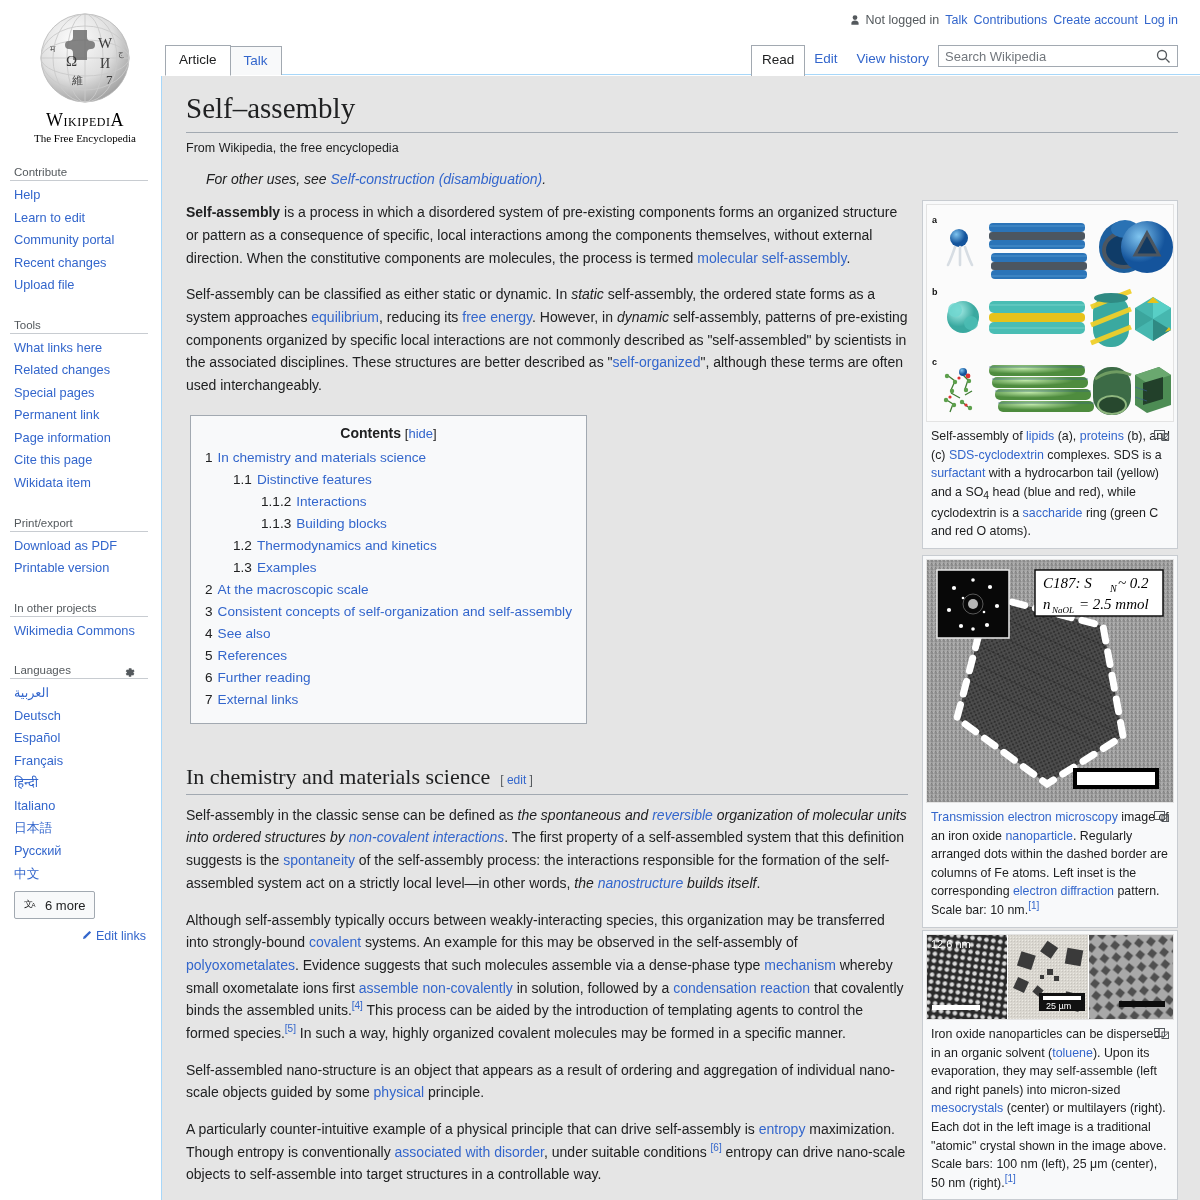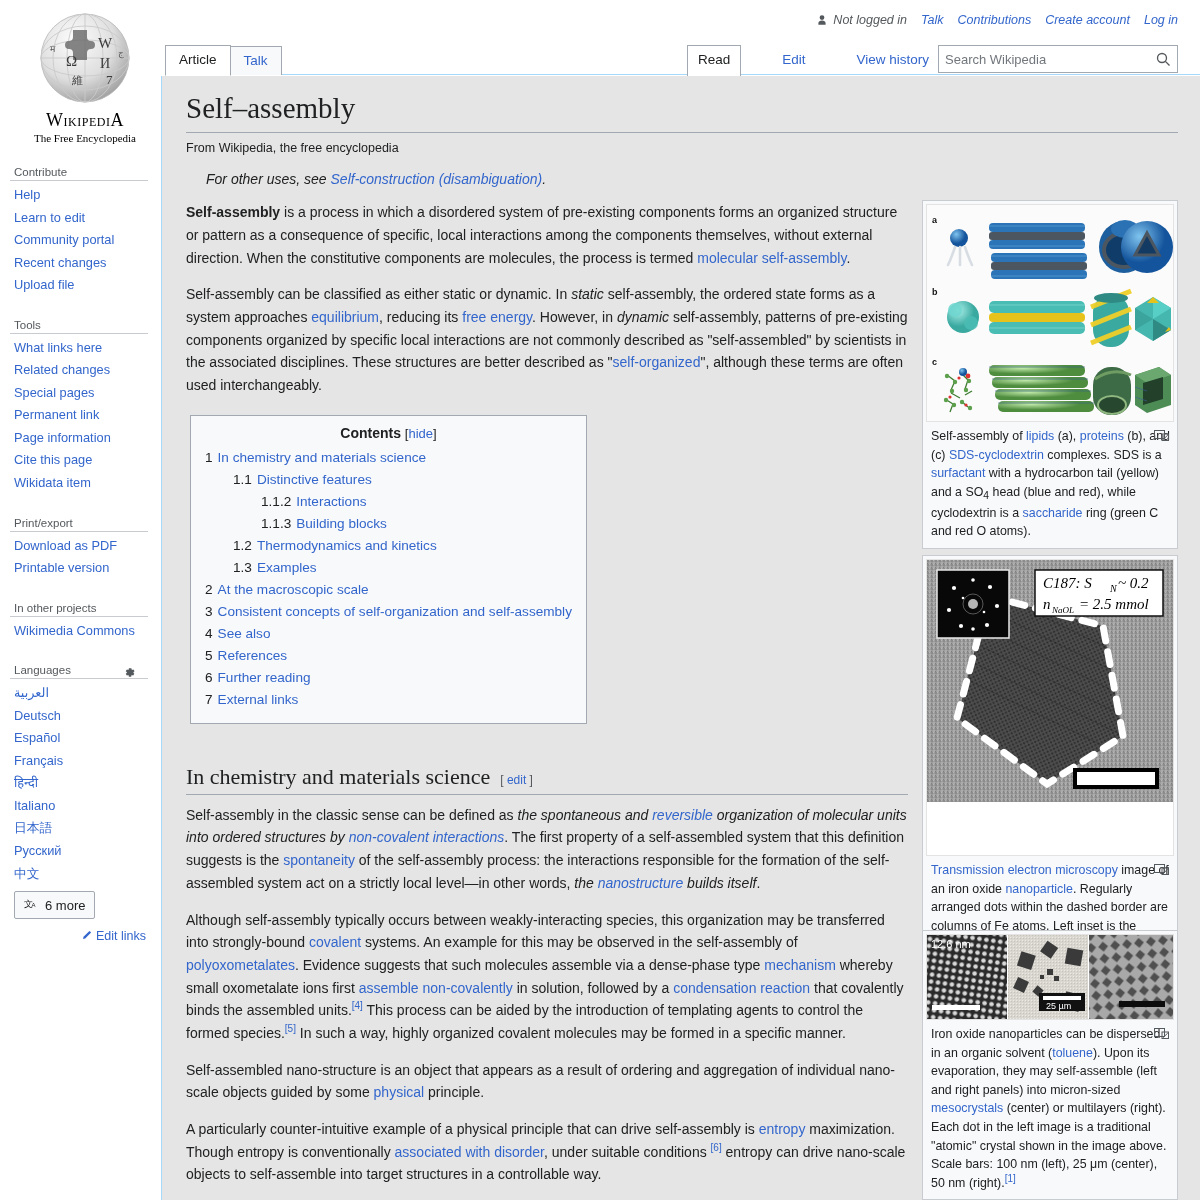--- a/index.html
+++ b/index.html
@@ -12,41 +12,41 @@
   }
   a { color:#3366cc; text-decoration:none; }
 
   
   #page { position:relative; width:1200px; height:1200px; }
 
   
   .personal-bar {
     position:absolute; top:0; left:160px; right:0; height:40px;
     display:flex; justify-content:flex-end; align-items:center;
-    gap:14px; padding-right:22px; font-size:12.5px;font-style:italic;
+    gap:6px; padding-right:22px; font-size:12.5px;
   }
   .personal-bar .notloggedin { color:#54595d; display:flex; align-items:center; gap:5px;}
   .user-icon { display:inline-block; width:12px; height:12px; }
 
   
   .tabs-left { position:absolute; top:44px; left:165px; display:flex; align-items:center; }
-  .tabs-right { position:absolute; top:44px; right:0; display:flex; align-items:center; padding-right:22px;gap:32px;}
+  .tabs-right { position:absolute; top:44px; right:0; display:flex; align-items:flex-start; padding-right:22px;}
   .tab {
     padding:7px 13px 8px 13px; font-size:13.5px; line-height:1;
     border:1px solid #a2a9b1; border-bottom:none; background:#f8f9fa;
     margin-right:-1px; color:#3366cc; position:relative; top:1px;
   }
   .tab.selected { background:#fff; color:#202122; border-bottom:1px solid #fff; }
   .tabs-right .tab { border:none; background:transparent; padding:7px 10px 9px 10px;}
   .tabs-right .tab.selected { color:#202122; border:1px solid #a2a9b1; border-bottom:1px solid #fff; background:#fff; }
   .nav-rule { position:absolute; top:74px; left:165px; right:0; height:1px; background:#a7d7f9; }
 
   
   .search-wrap {
-    position:absolute; top:45px; right:22px; width:240px; height:28px;
+    position:absolute; top:45px; right:22px; width:240px; height:22px;
     border:1px solid #a2a9b1; background:#fff; display:flex; align-items:center;
   }
   .search-wrap input {
     border:none; outline:none; flex:1; height:100%; padding:0 6px;
     font-family:"Liberation Sans", sans-serif; font-size:13px; color:#202122; background:transparent;
   }
   .search-wrap input::placeholder { color:#72777d; }
   .search-btn { width:28px; height:100%; display:flex; align-items:center; justify-content:center; cursor:pointer;}
 
   
@@ -117,21 +117,21 @@
   .thumbcaption {
     font-size:12.4px; line-height:1.5; color:#202122; padding:5px 4px 4px 5px; position:relative;
   }
   .magnify {
     position:absolute; top:6px; right:5px; width:15px; height:11px;
   }
 
   
   .fig1 { height:218px; background:#fff; position:relative; }
 
-  .fig2 { height:297px; position:relative; background:#9a9a9a; }
+  .fig2 { height:244px; position:relative; background:#9a9a9a; }
   .fig3 { height:86px; position:relative; display:flex; }
 </style>
 </head>
 <body>
 
 <div id="page">
 
   <div class="personal-bar">
     <span class="notloggedin">
       <span class="user-icon">

